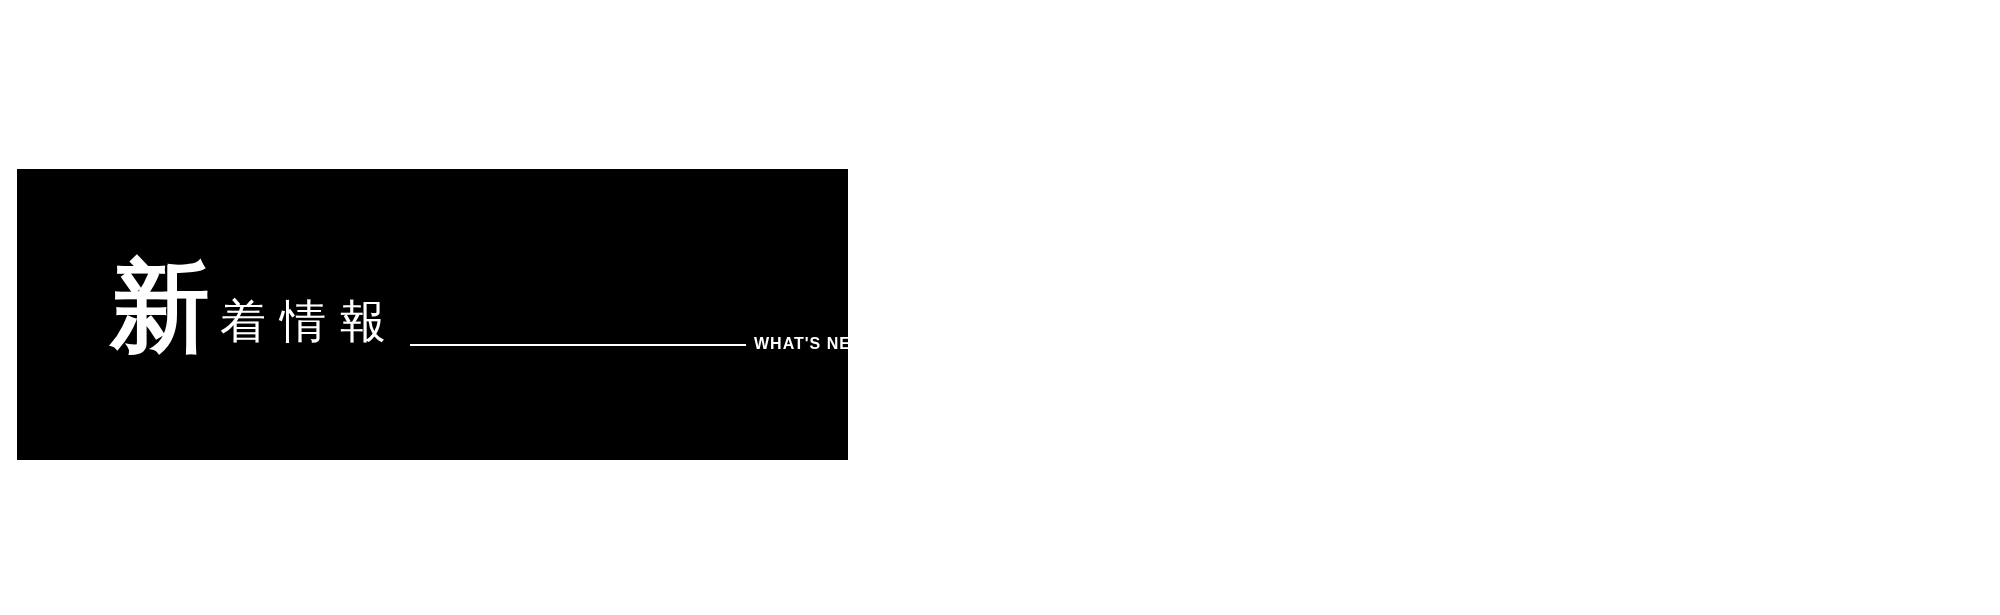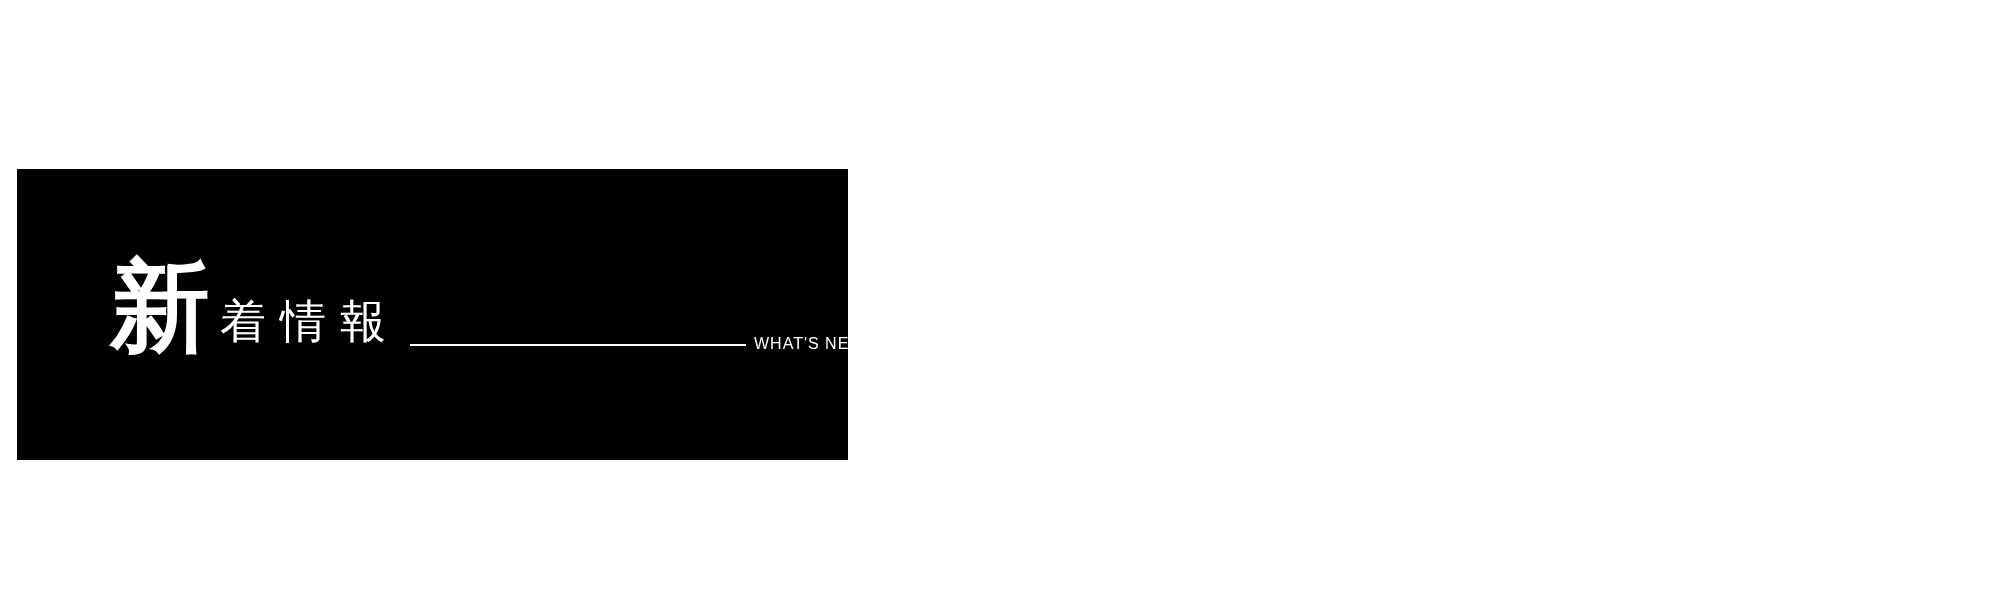--- a/index.html
+++ b/index.html
@@ -59,21 +59,21 @@
     width: 336px;
     height: 2px;
     background: #ffffff;
     margin-left: 10px;
     margin-bottom: 8px;
   }
 
   .subtitle {
     font-family: "Liberation Sans", sans-serif;
     font-size: 16px;
-    font-weight: normal;
+    font-weight: bold;
     letter-spacing: 1px;
     color: #ffffff;
     line-height: 1;
     margin-left: 8px;
     margin-bottom: 2px;
   }
 </style>
 </head>
 <body>
 

